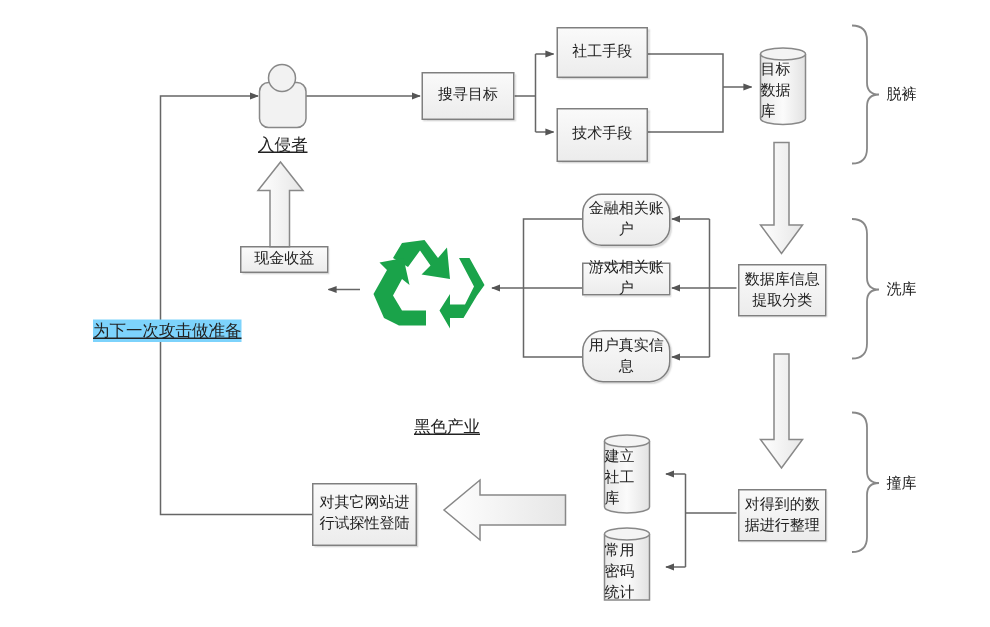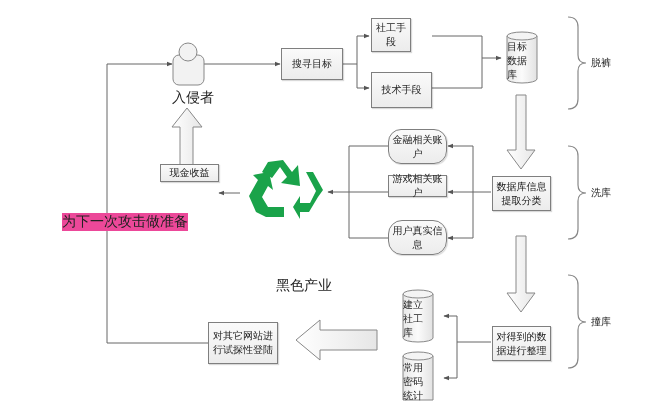--- a/index.html
+++ b/index.html
@@ -5,21 +5,21 @@
   html, body { margin: 0; padding: 0; background: #ffffff; }
   body { width: 660px; height: 418px; position: relative; overflow: hidden;
          font-family: "DejaVu Sans", "Liberation Sans", sans-serif; color: #222; }
   #canvas { position: absolute; left: 0; top: 0; width: 660px; height: 418px; }
   .box { position: absolute; box-sizing: border-box; border: 1px solid #7f7f7f;
          background: linear-gradient(#fafafa, #ececec); font-size: 10px; line-height: 14px;
          display: flex; align-items: center; justify-content: center; text-align: center;
          padding: 1px 3px; box-shadow: 1px 1px 1px rgba(0,0,0,0.15); }
   .cyl { position: absolute; box-sizing: border-box; font-size: 10px; line-height: 14px;
          text-align: center; display: flex; align-items: flex-start; justify-content: center; padding-top: 6px; }
-  .label { position: absolute; font-size: 14px; white-space: nowrap; }
+  .label { position: absolute; font-size: 11px; white-space: nowrap; text-decoration: underline; }
   .brace-label { position: absolute; font-size: 10px; }
 </style>
 </head>
 <body>
 
 <svg id="canvas" viewBox="0 0 660 418" xmlns="http://www.w3.org/2000/svg">
   <defs>
     <marker id="arr" viewBox="0 0 10 10" refX="9" refY="5" markerWidth="6" markerHeight="6" orient="auto-start-reverse">
       <path d="M0,1 L10,5 L0,9 z" fill="#555"></path>
     </marker>
@@ -98,21 +98,21 @@
     <path d="M306,172 L316,191 L310,203 L300,203 L300,196 L293,207 L300,219 L300,212 L309,212 L318,197 L323,190 L313,172 z"></path>
     <path d="M258,180 L249,196 L256,212 L266,217 L284,217 L284,207 L268,207 L262,197 L268,186 L273,190 L269,172 L253,175 z"></path>
   </g>
 </svg>
 
 <div class="label" style="left:172px; top:89px;">入侵者</div>
 
 <div class="box" style="left:281px; top:48px; width:62px; height:32px;">
   <span>搜寻目标</span>
 </div>
-<div class="box" style="left:371px; top:18px; width:40px; height:34px;">
+<div class="box" style="left:371px; top:18px; width:61px; height:34px;">
   <span>社工手段</span>
 </div>
 <div class="box" style="left:371px; top:72px; width:61px; height:36px;">
   <span>技术手段</span>
 </div>
 <div class="cyl" style="left:507px; top:34px; width:30px; height:48px; flex-direction:column;">
   <span>目标</span>
   <span>数据</span>
   <span>库</span>
 </div>
@@ -133,21 +133,21 @@
   <span>用户真实信</span>
   <span>息</span>
 </div>
 
 <div class="label" style="left:276px; top:229px;margin-top:48px;">黑色产业</div>
 
 <div class="box" style="left:160px; top:164px; width:59px; height:18px;">
   <span>现金收益</span>
 </div>
 
-<div class="label" style="left:62px; top:213px; background:#ec4899;">为下一次攻击做准备</div>
+<div class="label" style="left:62px; top:213px; background:#7dd3fc;">为下一次攻击做准备</div>
 
 <div class="box" style="left:492px; top:326px; width:59px; height:35px; flex-direction:column;">
   <span>对得到的数</span>
   <span>据进行整理</span>
 </div>
 <div class="cyl" style="left:403px; top:292px; width:30px; height:48px; flex-direction:column;">
   <span>建立</span>
   <span>社工</span>
   <span>库</span>
 </div>

